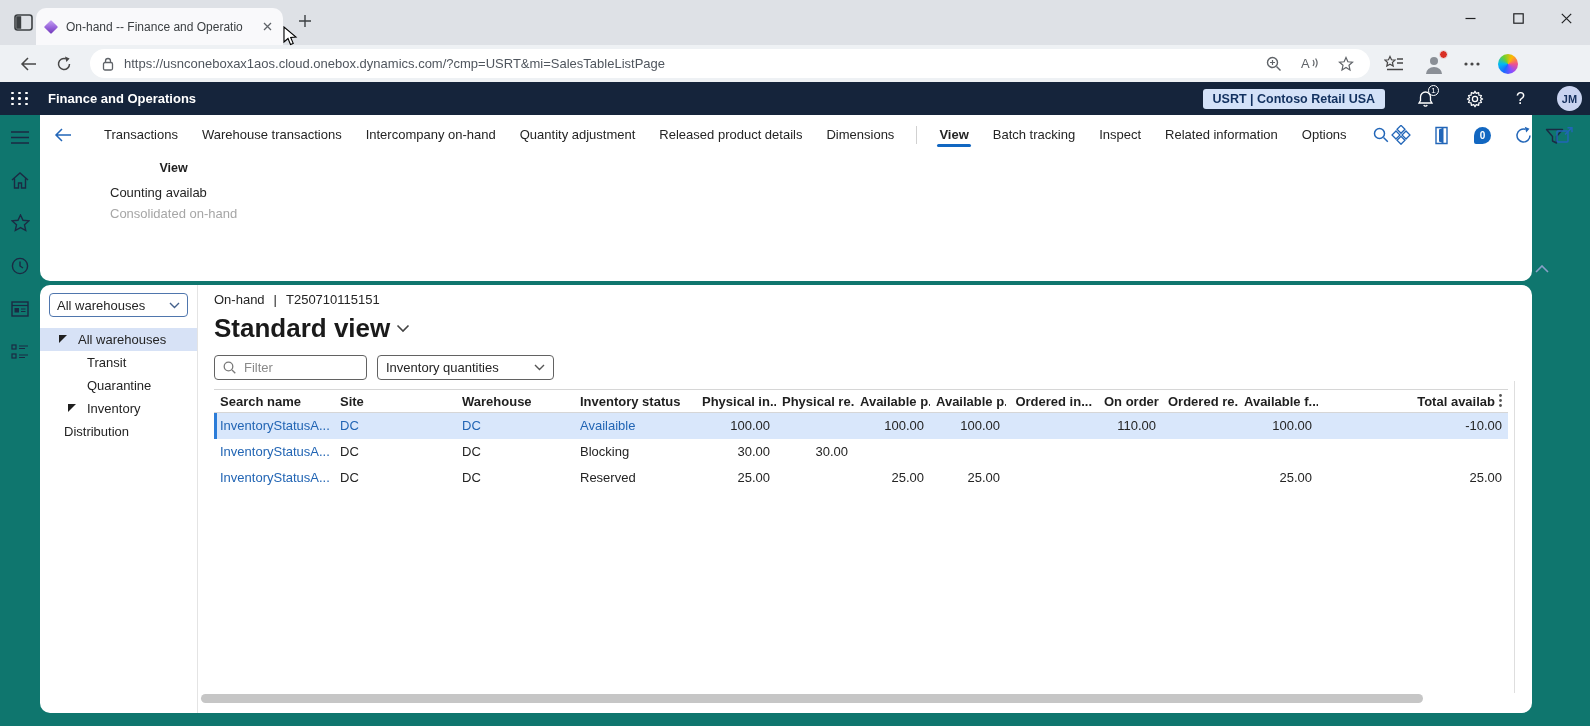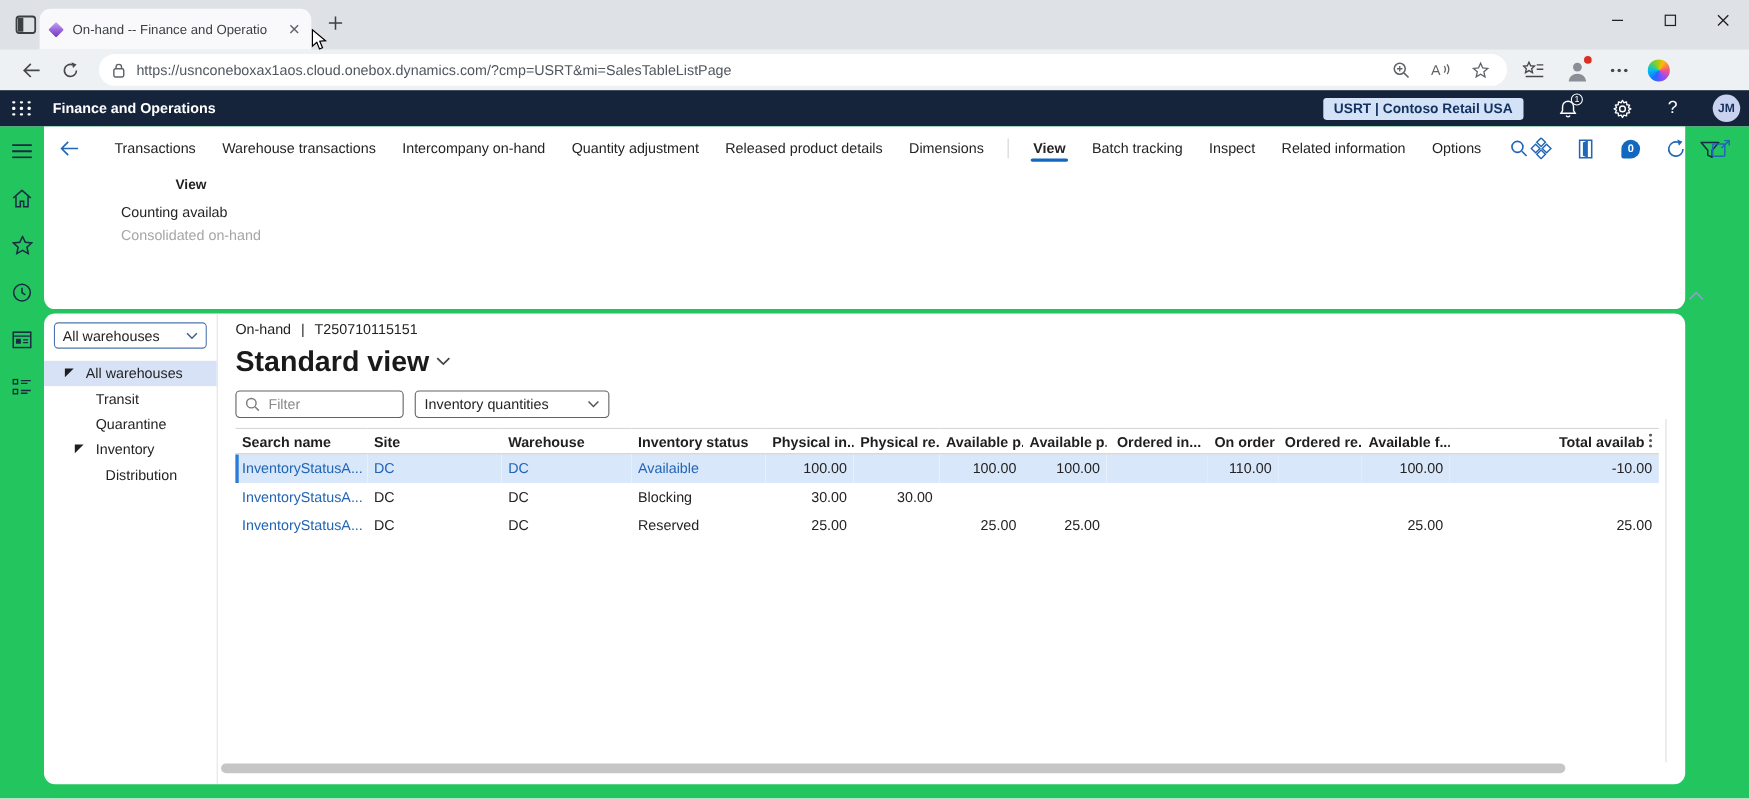--- a/index.html
+++ b/index.html
@@ -51,21 +51,21 @@
     padding:3px 10px; border-radius:3px; }
   .bell-wrap { position:relative; }
   .bell-badge { position:absolute; right:-5px; top:-5px; width:11px; height:11px; border-radius:50%;
     border:1px solid #fff; background:#15243b; color:#fff; font-size:8px; display:flex;
     align-items:center; justify-content:center; }
   .help-q { font-size:16px; color:#fff; }
   .avatar { width:25px; height:25px; border-radius:50%; background:#c9d3f0; color:#16305e;
     font-size:11px; font-weight:bold; display:flex; align-items:center; justify-content:center; }
 
   
-  .shell { position:relative; height:611px; background:#22c55e; }
+  .shell { position:relative; height:611px; background:#0f766e; }
   .rail { position:absolute; left:0; top:0; width:40px; height:100%; display:flex; flex-direction:column;
     align-items:center; padding-top:12px; gap:23px; }
   .rail .ric { width:20px; height:20px; display:flex; align-items:center; justify-content:center; }
 
   .funnel-btn { position:absolute; right:26px; top:13px; }
 
   .ribbon-card { position:absolute; left:40px; top:0; width:1492px; height:166px; background:#fff;
     border-radius:0 0 10px 10px; }
   .ribbon-tabs { height:40px; display:flex; align-items:center; padding:0 14px; }
   .rback { width:26px; height:26px; display:flex; align-items:center; justify-content:center; }
@@ -430,21 +430,21 @@
             <span>Quarantine</span>
           </div>
           <div class="tree-item" style="padding-left: 27px;">
             <span class="tree-exp">
               <svg width="10" height="10" viewBox="0 0 10 10">
                 <polygon points="1,1 9,1 1,9" fill="#1f1f1f"></polygon>
               </svg>
             </span>
             <span>Inventory</span>
           </div>
-          <div class="tree-item" style="padding-left: 56px;">
+          <div class="tree-item" style="padding-left: 24px;">
             <span>Distribution</span>
           </div>
         </div>
     </div>
 
     <div class="main-pane">
       <div class="breadcrumb">
         <span>On-hand</span>
         <span>|</span>
         <span>T250710115151</span>

